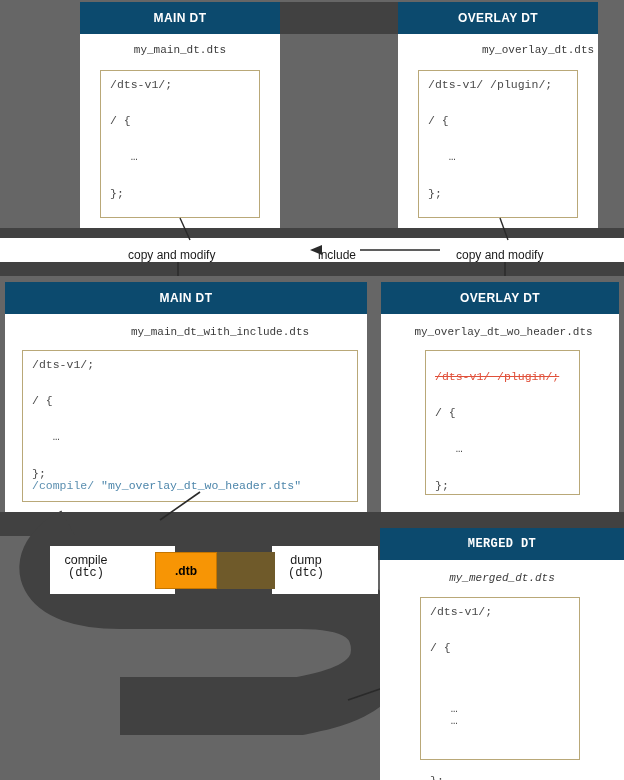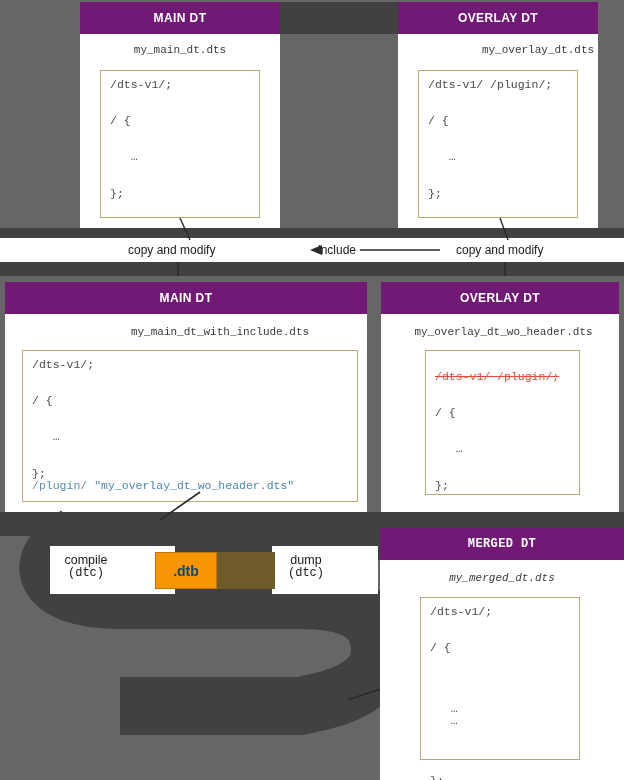--- a/index.html
+++ b/index.html
@@ -9,21 +9,21 @@
     font-family:"Liberation Sans", sans-serif;
     position:relative;
     overflow:hidden;
   }
   #stage{position:absolute;left:0;top:0;width:624px;height:780px;}
 
   
   .panel{position:absolute;background:#ffffff;box-sizing:border-box;}
   .panel-header{
     position:absolute;
-    background:#701a75;
+    background:#0c4a6e;
     color:#ffffff;
     font-size:12px;
     font-weight:bold;
     letter-spacing:.4px;
     display:flex;align-items:center;justify-content:center;
     box-sizing:border-box;
   }
   .filename{
     position:absolute;
     font-family:"Liberation Mono","DejaVu Sans Mono",monospace;
@@ -47,21 +47,21 @@
   .strike{color:#e0503a;text-decoration:line-through;}
   .inc{color:#5b8fb0;}
   .str{color:#4d86ab;}
 
   
   .chip{
     position:absolute;
     background:#ffffff;
     color:#1a1a1a;
     font-size:12px;
-    display:flex;align-items:center;
+    display:flex;align-items:flex-end;
     box-sizing:border-box;
     white-space:nowrap;
   }
 
   
   .procstrip{position:absolute;background:#ffffff;box-sizing:border-box;}
   .proclabel{
     position:absolute;
     font-size:12.5px;color:#1a1a1a;
     text-align:center;line-height:1.15;
@@ -71,21 +71,21 @@
     display:block;
     font-family:"Liberation Mono","DejaVu Sans Mono",monospace;
     font-size:12px;
   }
   .dtb{
     position:absolute;
     background:#f79505;
     border:1px solid #c47500;
     box-sizing:border-box;
     display:flex;align-items:center;justify-content:center;
-    font-size:14px;font-weight:bold;color:#0c4a6e;
+    font-size:12px;font-weight:bold;color:#000000;
   }
   .dtb-shadow{
     position:absolute;
     background:#6f5a2a;
   }
 
   svg.overlay{position:absolute;left:0;top:0;width:624px;height:780px;pointer-events:none;}
 </style>
 </head>
 <body>
@@ -167,21 +167,21 @@
     <span class="ln">/dts-v1/;</span>
     <span class="ln">&nbsp;</span>
     <span class="ln">&nbsp;</span>
     <span class="ln">/ {</span>
     <span class="ln">&nbsp;</span>
     <span class="ln">&nbsp;</span>
     <span class="ln">   …</span>
     <span class="ln">&nbsp;</span>
     <span class="ln">&nbsp;</span>
     <span class="ln">};</span>
-    <span class="ln"><span class="inc">/plugin/</span> <span class="str">"my_overlay_dt_wo_header.dts"</span></span>
+    <span class="ln"><span class="inc">/compile/</span> <span class="str">"my_overlay_dt_wo_header.dts"</span></span>
   </div>
 
   <div class="codebox" style="left:425px;top:350px;width:155px;height:145px;">
     <span class="ln">&nbsp;</span>
     <span class="ln strike">/dts-v1/ /plugin/;</span>
     <span class="ln">&nbsp;</span>
     <span class="ln">&nbsp;</span>
     <span class="ln">/ {</span>
     <span class="ln">&nbsp;</span>
     <span class="ln">&nbsp;</span>

